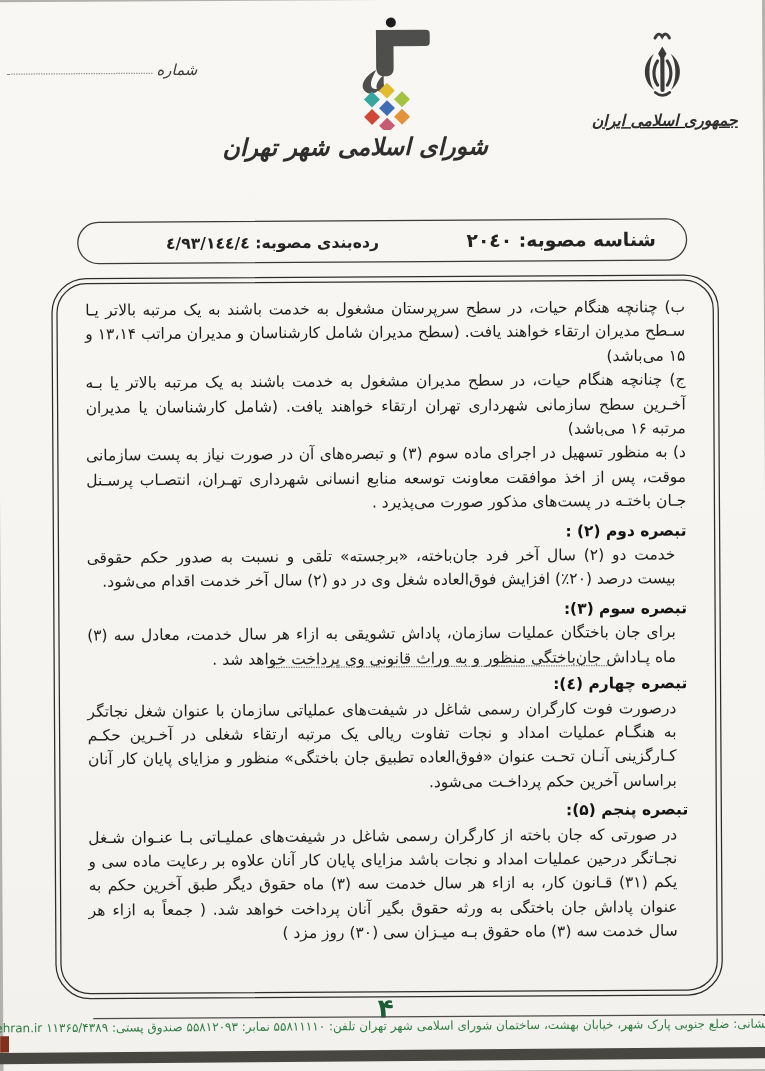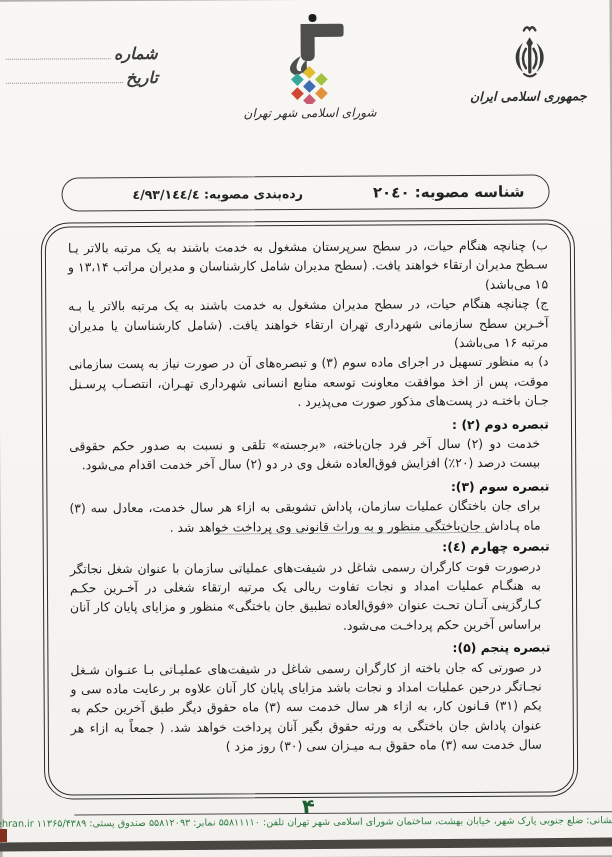--- a/index.html
+++ b/index.html
@@ -14,35 +14,35 @@
     transform:rotate(-0.35deg);
     transform-origin:50% 50%;
   }
   
   .corner-fields{
     position:absolute;top:38px;left:8px;width:152px;
     direction:rtl;
   }
   .corner-field{display:flex;align-items:flex-end;height:24px;direction:rtl;}
   .corner-field .lbl{
-    font-family:"DejaVu Serif",serif;font-style:italic;font-weight:bold;
-    font-size:16px;color:#3c3c3c;white-space:nowrap;padding-left:3px;
+    font-family:"DejaVu Serif",serif;font-style:italic;font-weight:normal;
+    font-size:12px;color:#3c3c3c;white-space:nowrap;padding-left:3px;
   }
   .corner-field .leader{
     flex:1 1 auto;border-bottom:1px dotted #8a8a86;margin-bottom:4px;height:1px;
   }
   .center-logo{
     position:absolute;top:12px;left:232px;width:160px;text-align:center;
   }
   .center-logo .caption{
-    font-family:"DejaVu Serif",serif;font-style:italic;font-weight:normal;
-    font-size:12px;color:#2e2e2e;margin-top:2px;white-space:nowrap;
+    font-family:"DejaVu Serif",serif;font-style:italic;font-weight:bold;
+    font-size:19px;color:#2e2e2e;margin-top:2px;white-space:nowrap;
   }
   .iran-emblem{
-    position:absolute;top:24px;left:472px;width:120px;text-align:left;
+    position:absolute;top:24px;left:472px;width:120px;text-align:right;text-decoration:underline;
   }
   .iran-emblem .caption{
     font-family:"DejaVu Serif",serif;font-style:italic;font-weight:bold;
     font-size:12.5px;color:#2e2e2e;margin-top:4px;white-space:nowrap;
   }
   
   .id-capsule{
     position:absolute;top:176px;left:63px;width:488px;height:34px;
     border:1.4px solid #3a3a38;border-radius:19px;
     display:flex;align-items:center;direction:rtl;
@@ -96,24 +96,20 @@
   svg{display:block;margin:0 auto;}
 </style>
 </head>
 <body>
 
 <div id="paper">
 
   <div class="corner-fields">
     <div class="corner-field">
       <span class="lbl">شماره</span>
-      <span class="leader"></span>
-    </div>
-    <div class="corner-field">
-      <span class="lbl">تاریخ</span>
       <span class="leader"></span>
     </div>
   </div>
 
   <div class="center-logo">
     <svg width="86" height="92" viewBox="0 0 86 92">
 
       <circle cx="46" cy="6" r="4" fill="#1d1d1d"></circle>
       <path d="M34 12 h40 a3 3 0 0 1 3 3 v7 a3 3 0 0 1 -3 3 h-26 v18 c0 4 -3 6 -6 6 h-2 c-5 0 -6 -4 -6 -8 z" fill="#4e4e4c"></path>
       <path d="M34 44 c-8 4 -14 12 -9 17 c4 4 11 1 13 -4 c-3 3 -7 3 -8 0 c-1 -4 2 -9 4 -13 z" fill="#4e4e4c"></path>

